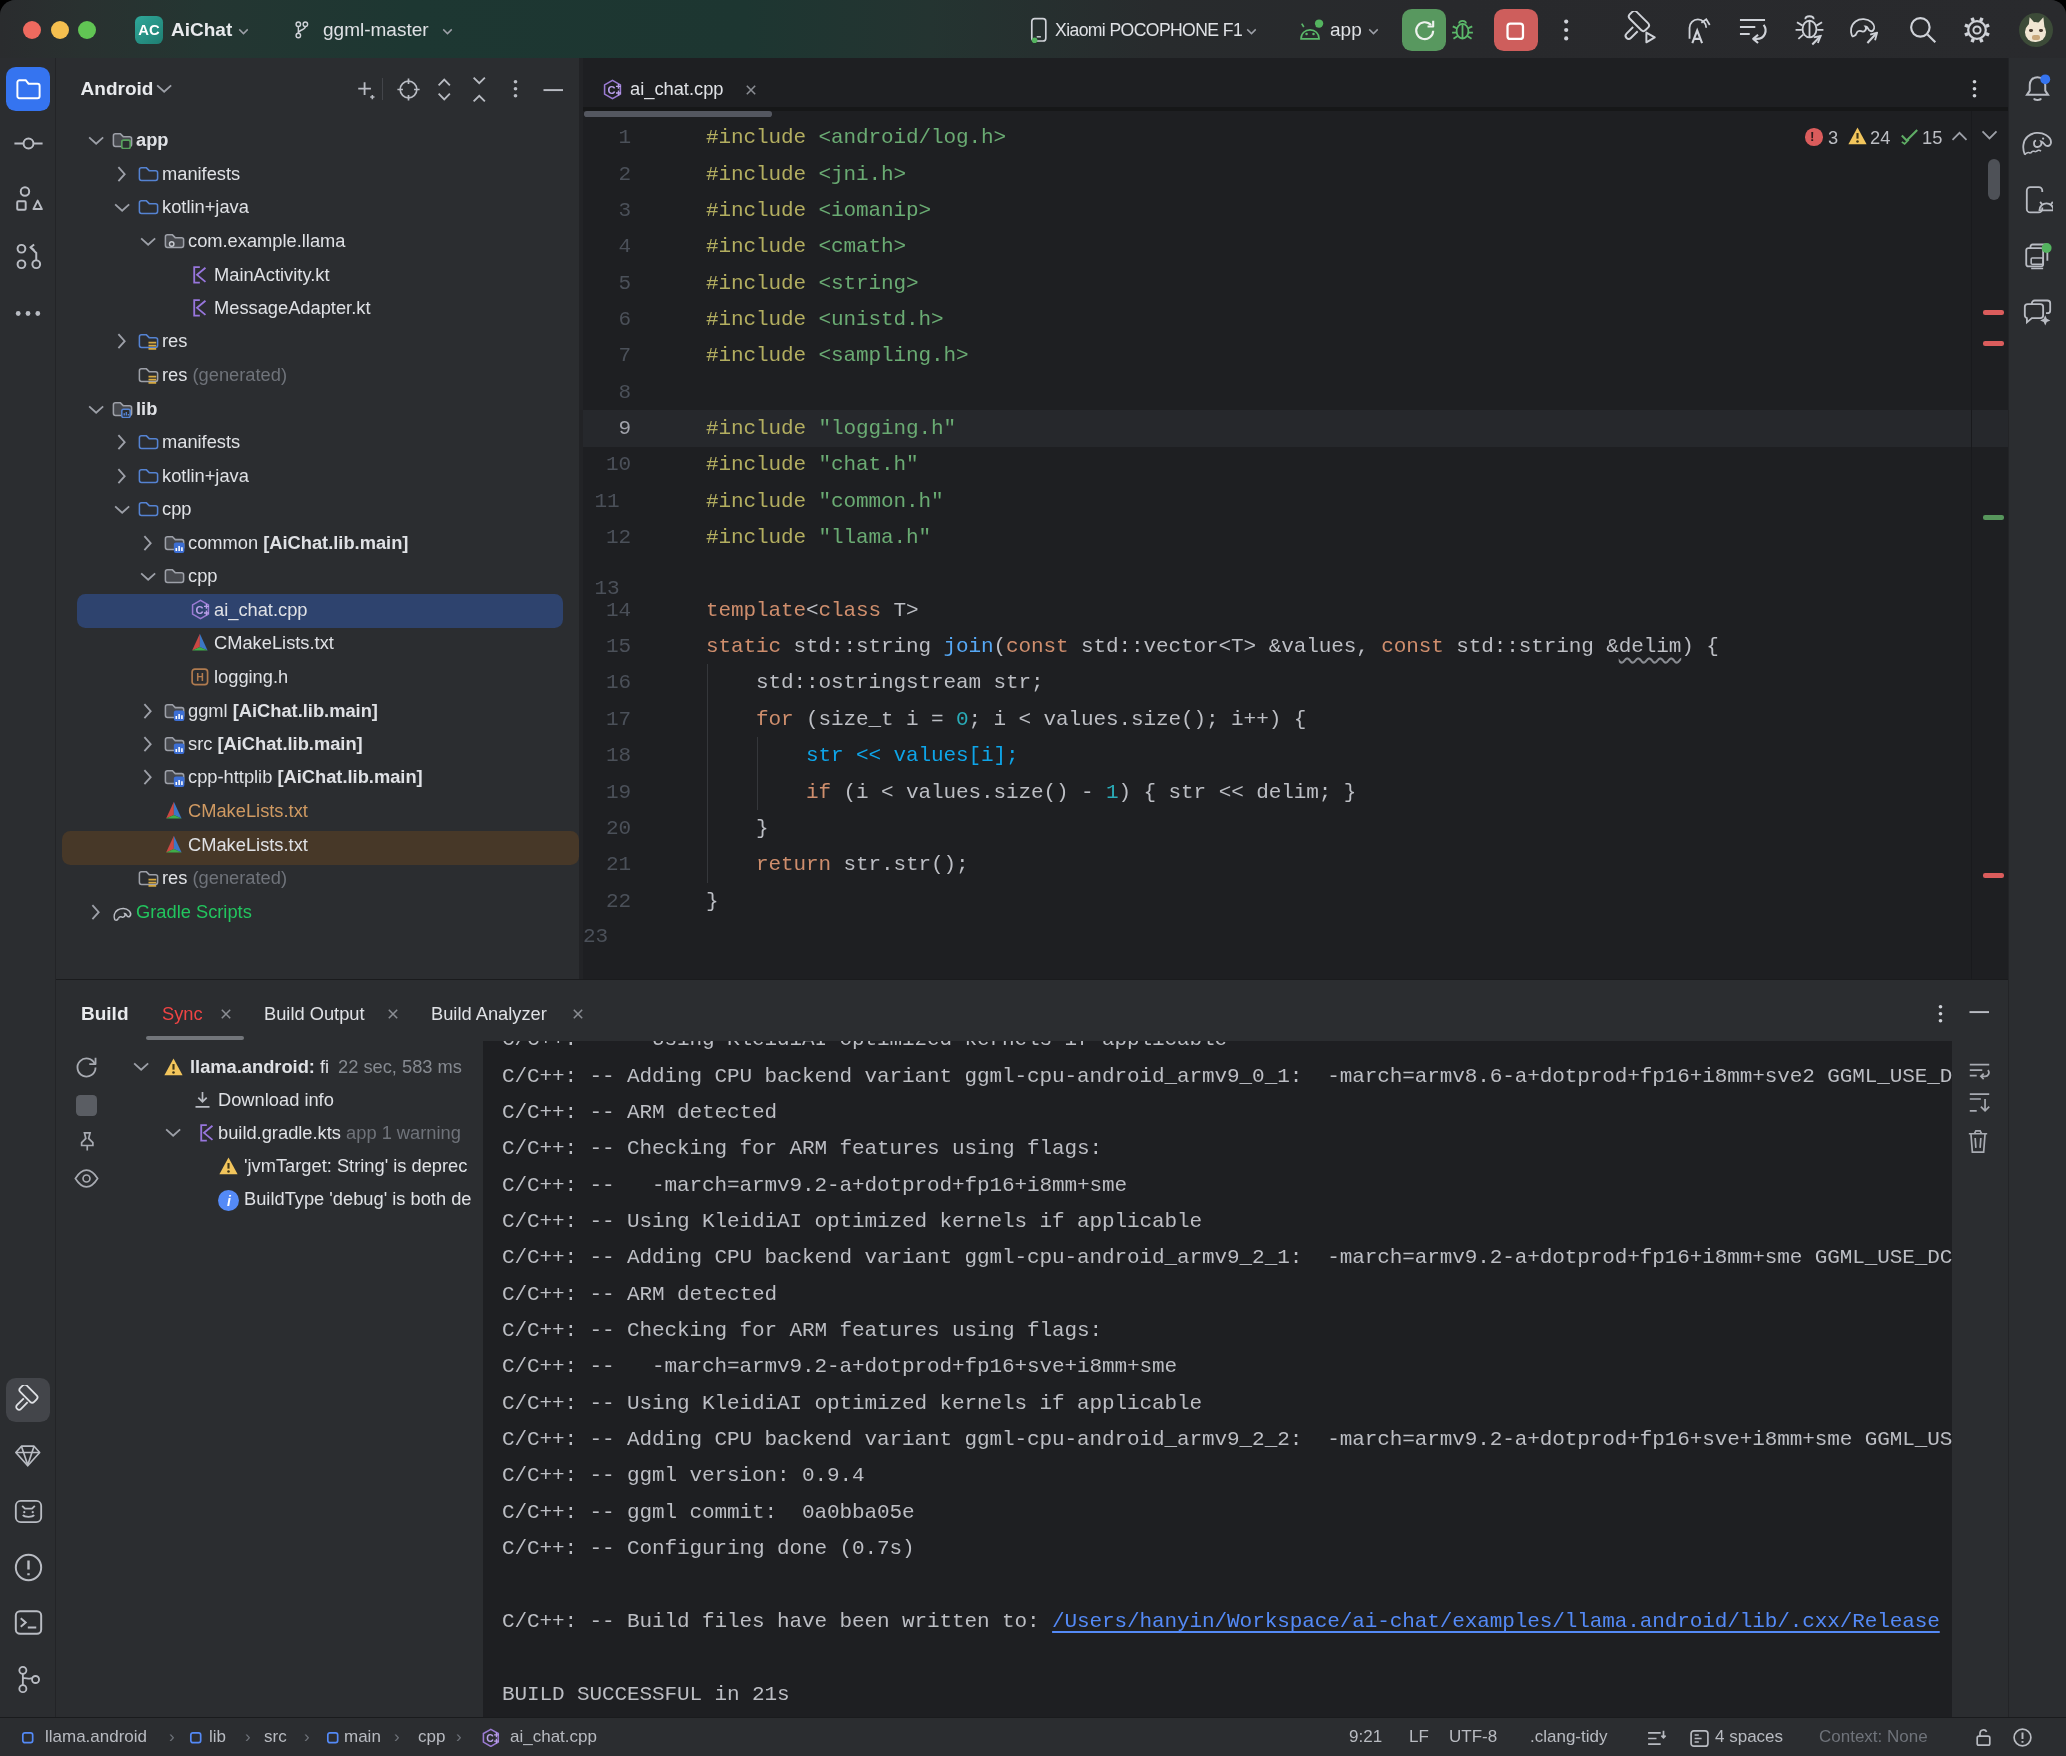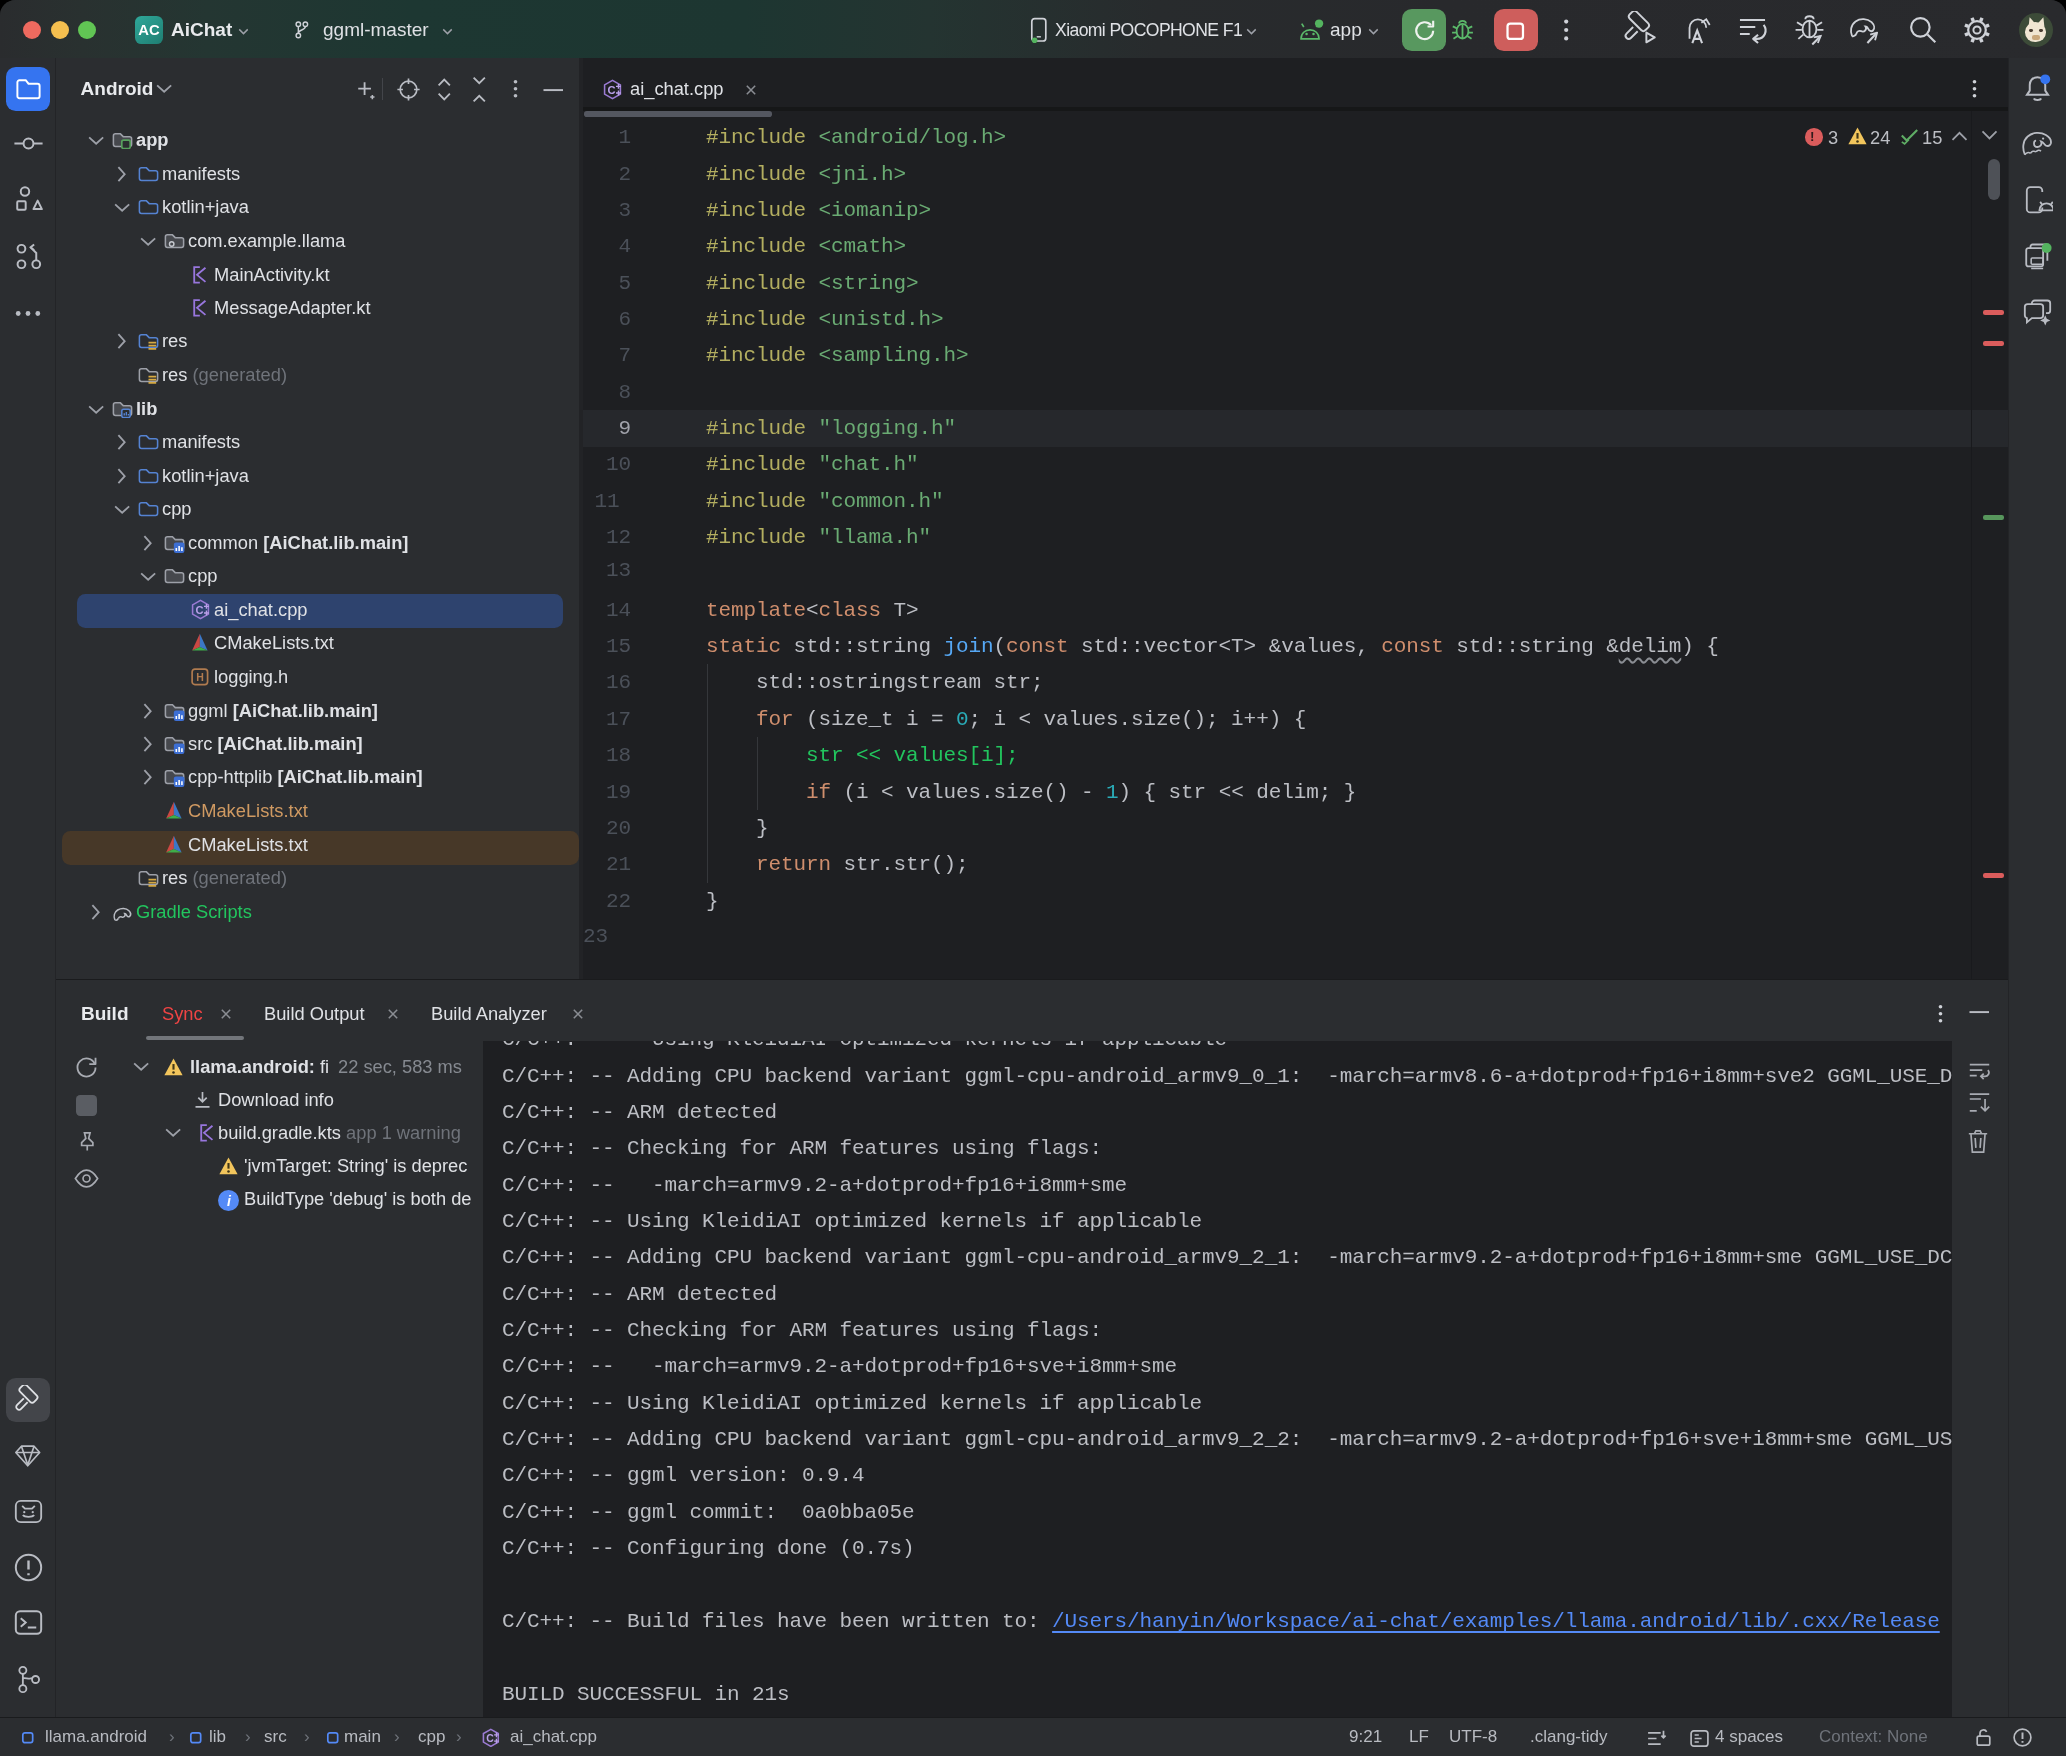--- a/index.html
+++ b/index.html
@@ -464,31 +464,31 @@
   <div class="abs mono" style="left:123px;top:279px;height:37px;line-height:37px"><span style="color:#b3ae60">#include</span><span style="color:#6aab73"> &lt;sampling.h&gt;</span></div>
   <div class="abs mono" style="left:0;top:316px;width:48px;height:37px;line-height:37px;text-align:right;color:#4b5059">8</div>
   <div class="abs mono" style="left:0;top:352px;width:48px;height:37px;line-height:37px;text-align:right;color:#a1a3ab">9</div>
   <div class="abs mono" style="left:123px;top:352px;height:37px;line-height:37px"><span style="color:#b3ae60">#include</span><span style="color:#6aab73"> "logging.h"</span></div>
   <div class="abs mono" style="left:0;top:388px;width:48px;height:37px;line-height:37px;text-align:right;color:#4b5059">10</div>
   <div class="abs mono" style="left:123px;top:388px;height:37px;line-height:37px"><span style="color:#b3ae60">#include</span><span style="color:#6aab73"> "chat.h"</span></div>
   <div class="abs mono" style="left:0;top:425px;width:48px;height:37px;line-height:37px;text-align:center;color:#4b5059">11</div>
   <div class="abs mono" style="left:123px;top:425px;height:37px;line-height:37px"><span style="color:#b3ae60">#include</span><span style="color:#6aab73"> "common.h"</span></div>
   <div class="abs mono" style="left:0;top:461px;width:48px;height:37px;line-height:37px;text-align:right;color:#4b5059">12</div>
   <div class="abs mono" style="left:123px;top:461px;height:37px;line-height:37px"><span style="color:#b3ae60">#include</span><span style="color:#6aab73"> "llama.h"</span></div>
-  <div class="abs mono" style="left:0;top:494px;width:48px;height:37px;line-height:37px;text-align:right;color:#4b5059">13</div>
+  <div class="abs mono" style="left:0;top:512px;width:48px;height:37px;line-height:37px;text-align:center;color:#4b5059">13</div>
   <div class="abs mono" style="left:0;top:534px;width:48px;height:37px;line-height:37px;text-align:right;color:#4b5059">14</div>
   <div class="abs mono" style="left:123px;top:534px;height:37px;line-height:37px"><span style="color:#cf8e6d">template</span><span style="color:#bcbec4">&lt;</span><span style="color:#cf8e6d">class</span><span style="color:#bcbec4"> T&gt;</span></div>
   <div class="abs mono" style="left:0;top:570px;width:48px;height:37px;line-height:37px;text-align:right;color:#4b5059">15</div>
   <div class="abs mono" style="left:123px;top:570px;height:37px;line-height:37px"><span style="color:#cf8e6d">static</span><span style="color:#bcbec4"> std::string </span><span style="color:#56a8f5">join</span><span style="color:#bcbec4">(</span><span style="color:#cf8e6d">const</span><span style="color:#bcbec4"> std::vector&lt;T&gt; &amp;values, </span><span style="color:#cf8e6d">const</span><span style="color:#bcbec4"> std::string &amp;</span><span style="color:#bcbec4;text-decoration:#8a8d93 wavy underline;text-underline-offset:4.9px">delim</span><span style="color:#bcbec4">) {</span></div>
   <div class="abs mono" style="left:0;top:606px;width:48px;height:37px;line-height:37px;text-align:right;color:#4b5059">16</div>
   <div class="abs mono" style="left:123px;top:606px;height:37px;line-height:37px"><span style="color:#bcbec4">    std::ostringstream str;</span></div>
   <div class="abs mono" style="left:0;top:643px;width:48px;height:37px;line-height:37px;text-align:right;color:#4b5059">17</div>
   <div class="abs mono" style="left:123px;top:643px;height:37px;line-height:37px"><span style="color:#bcbec4">    </span><span style="color:#cf8e6d">for</span><span style="color:#bcbec4"> (size_t i = </span><span style="color:#2aacb8">0</span><span style="color:#bcbec4">; i &lt; values.size(); i++) {</span></div>
   <div class="abs mono" style="left:0;top:679px;width:48px;height:37px;line-height:37px;text-align:right;color:#4b5059">18</div>
-  <div class="abs mono" style="left:123px;top:679px;height:37px;line-height:37px"><span style="color:#22c55e">        str &lt;&lt; values[i];</span></div>
+  <div class="abs mono" style="left:123px;top:679px;height:37px;line-height:37px"><span style="color:#0ea5e9">        str &lt;&lt; values[i];</span></div>
   <div class="abs mono" style="left:0;top:716px;width:48px;height:37px;line-height:37px;text-align:right;color:#4b5059">19</div>
   <div class="abs mono" style="left:123px;top:716px;height:37px;line-height:37px"><span style="color:#bcbec4">        </span><span style="color:#cf8e6d">if</span><span style="color:#bcbec4"> (i &lt; values.size() - </span><span style="color:#2aacb8">1</span><span style="color:#bcbec4">) { str &lt;&lt; delim; }</span></div>
   <div class="abs mono" style="left:0;top:752px;width:48px;height:37px;line-height:37px;text-align:right;color:#4b5059">20</div>
   <div class="abs mono" style="left:123px;top:752px;height:37px;line-height:37px"><span style="color:#bcbec4">    }</span></div>
   <div class="abs mono" style="left:0;top:788px;width:48px;height:37px;line-height:37px;text-align:right;color:#4b5059">21</div>
   <div class="abs mono" style="left:123px;top:788px;height:37px;line-height:37px"><span style="color:#bcbec4">    </span><span style="color:#cf8e6d">return</span><span style="color:#bcbec4"> str.str();</span></div>
   <div class="abs mono" style="left:0;top:825px;width:48px;height:37px;line-height:37px;text-align:right;color:#4b5059">22</div>
   <div class="abs mono" style="left:123px;top:825px;height:37px;line-height:37px"><span style="color:#bcbec4">}</span></div>
   <div class="abs mono" style="left:0;top:860px;width:48px;height:37px;line-height:37px;text-align:left;color:#4b5059">23</div>
   <div class="abs" style="left:0;top:49px;width:1425px;height:4.2px;background:#161718"></div>

